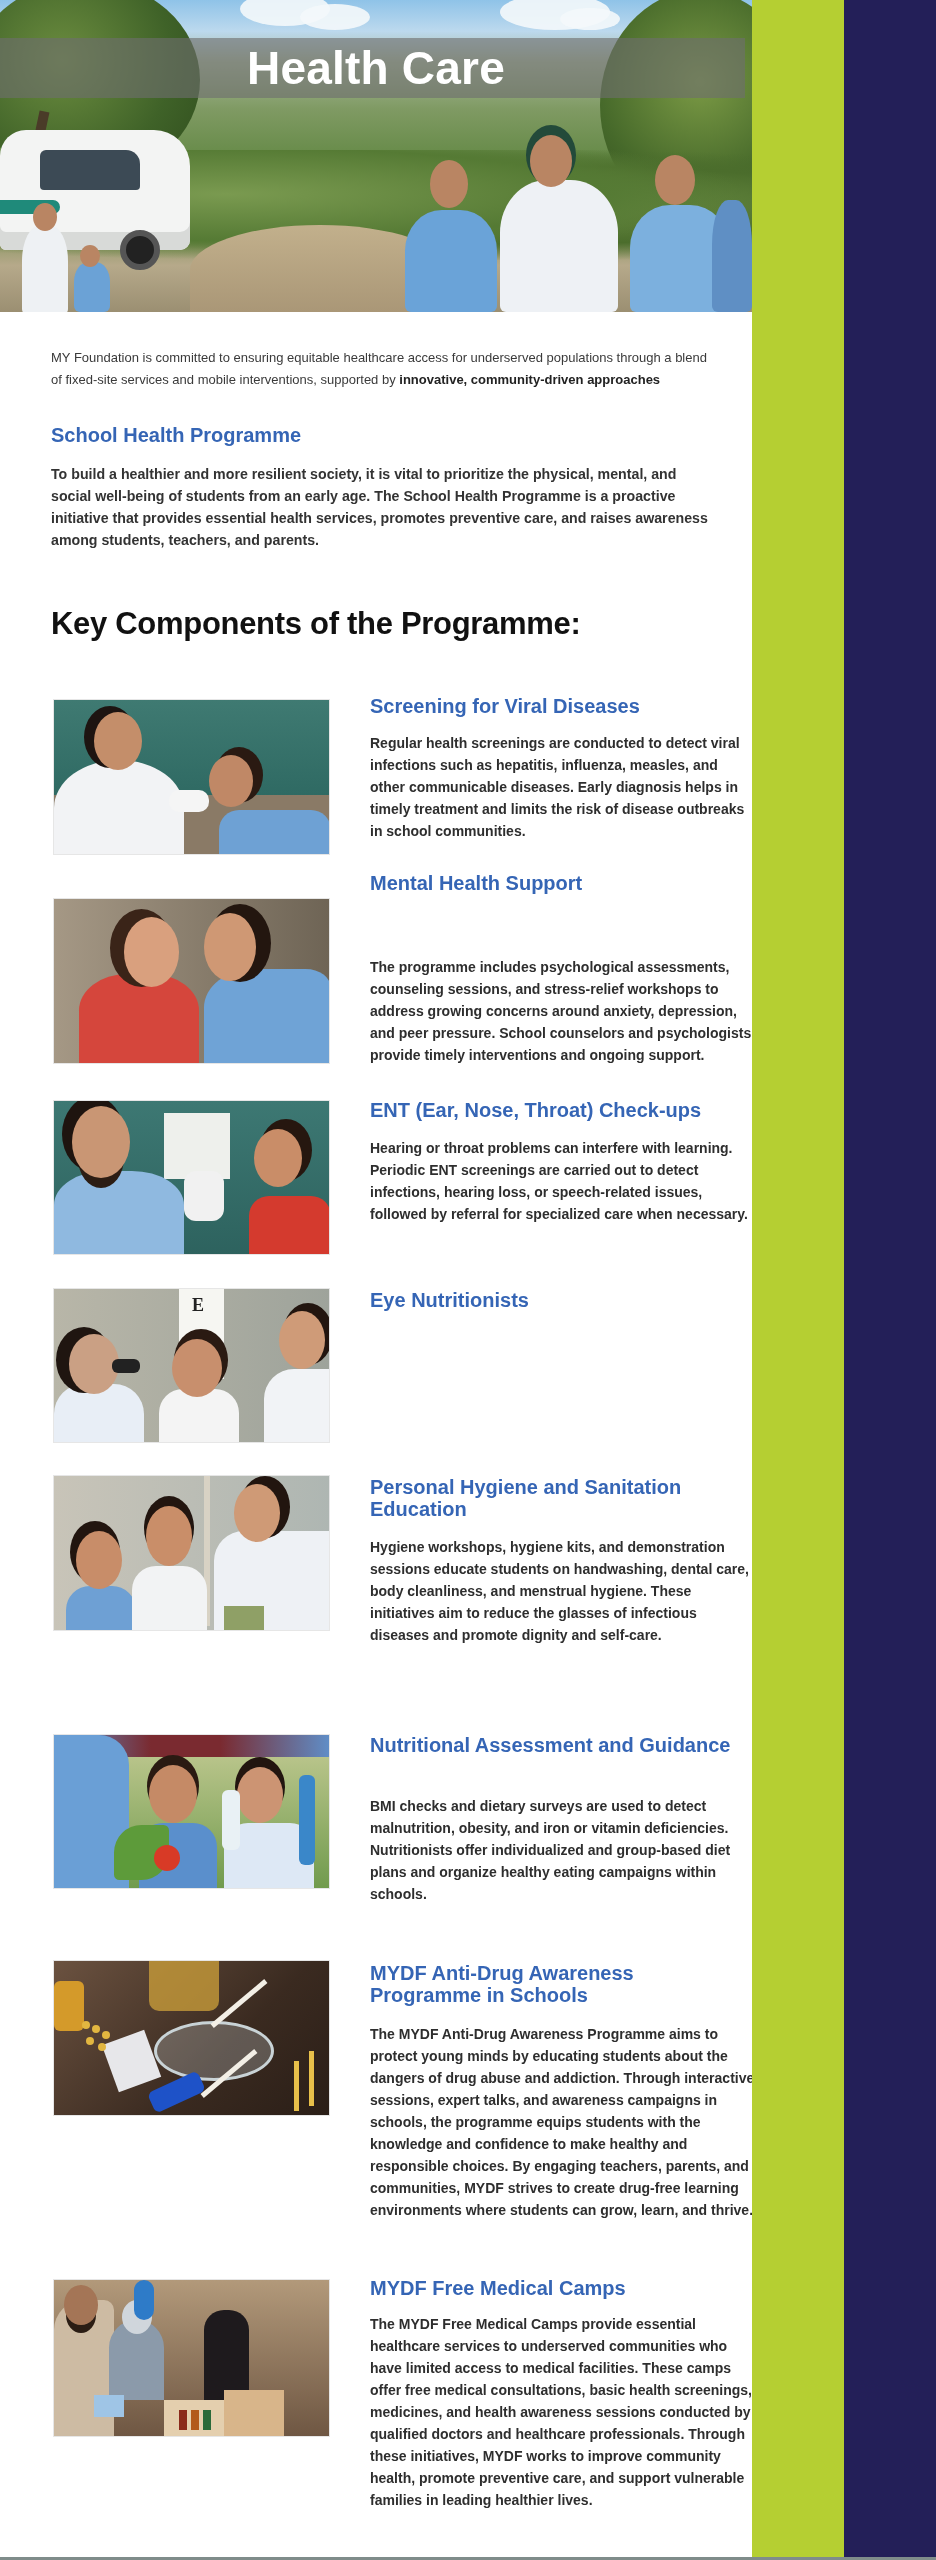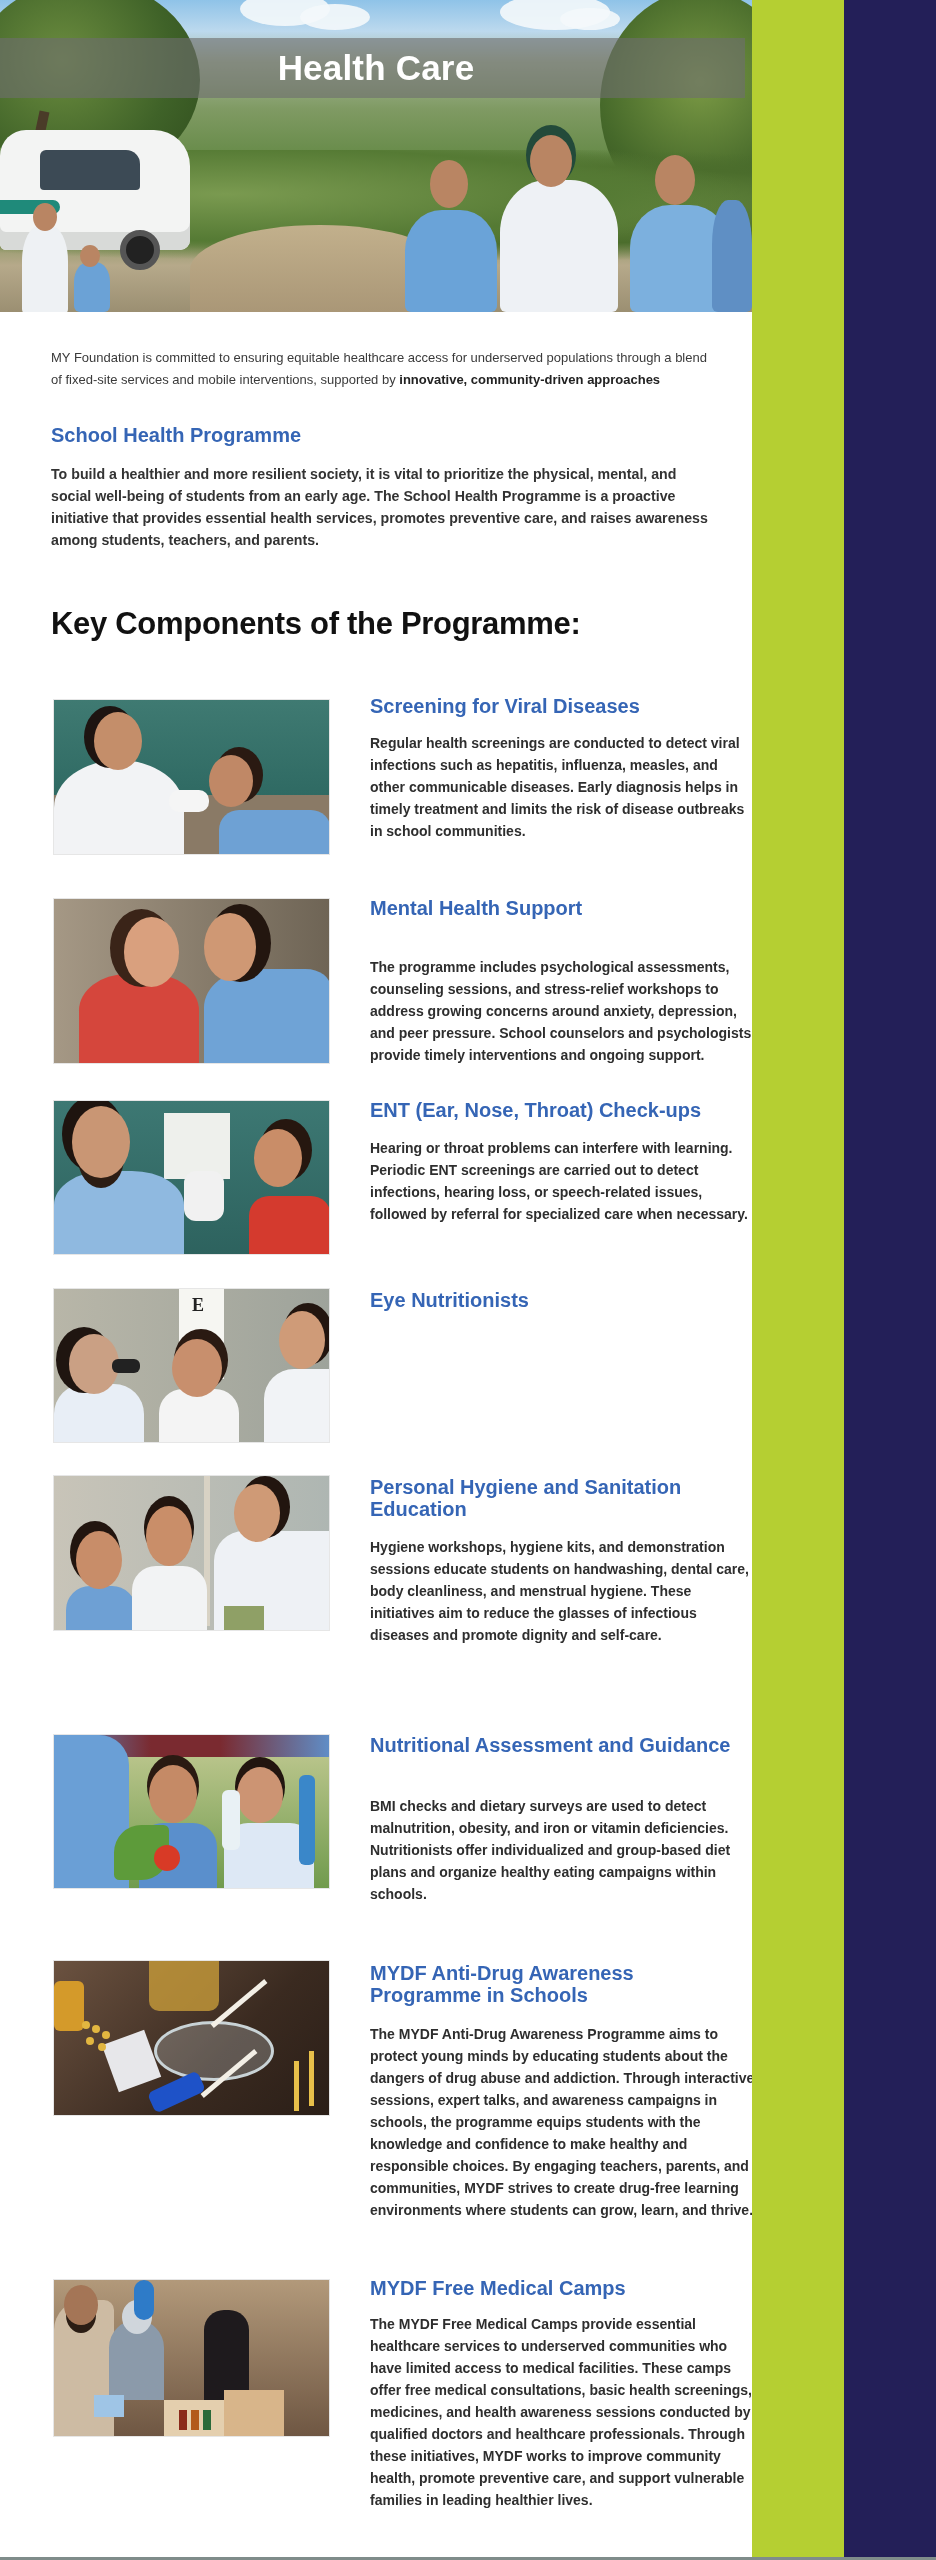--- a/index.html
+++ b/index.html
@@ -28,21 +28,21 @@
                 background: linear-gradient(180deg, #c2b08c, #a99676); border-radius: 50% 50% 0 0; }
   .hero .van { position: absolute; left: 0; top: 130px; width: 190px; height: 120px; background: #f3f4f3;
                border-radius: 26px 36px 10px 6px; box-shadow: inset 0 -18px 0 #d8dad8; }
   .hero .van .window { position: absolute; left: 40px; top: 20px; width: 100px; height: 40px; background: #3c4a55; border-radius: 6px 14px 4px 4px; }
   .hero .van .stripe { position: absolute; left: 0; top: 70px; width: 60px; height: 14px; background: #1f8a7a; border-radius: 0 10px 10px 0; }
   .hero .van .wheel { position: absolute; left: 120px; top: 100px; width: 40px; height: 40px; border-radius: 50%; background: #222; border: 6px solid #555; }
   .person { position: absolute; border-radius: 40% 40% 6px 6px; }
   .head { position: absolute; border-radius: 50%; background: #b98563; }
   .hero .banner { position: absolute; left: 0; top: 38px; width: 745px; height: 60px; background: rgba(110,110,110,0.62); }
   .hero .title { position: absolute; left: 0; top: 38px; width: 752px; height: 60px; line-height: 60px; text-align: center;
-                 color: #ffffff; font-size: 35px; font-weight: bold; letter-spacing: 0.2px; }
+                 color: #ffffff; font-size: 46px; font-weight: bold; letter-spacing: 0.2px; }
 
   
   .intro { position: absolute; left: 51px; top: 335px; width: 660px; font-size: 13px; line-height: 22px; color: #3a3a3a; margin-top: 12px; }
   .intro b { color: #222; }
   .sec-title { position: absolute; left: 51px; top: 424px; font-size: 20px; font-weight: bold; color: #3565b5; }
   .sec-body { position: absolute; left: 51px; top: 463px; width: 665px; font-size: 14.2px; line-height: 22px; font-weight: bold; color: #333; }
 
   .key-title { position: absolute; left: 51px; top: 606px; font-size: 31px; font-weight: bold; color: #111; letter-spacing: -0.3px; }
 
   
@@ -111,21 +111,21 @@
   <h3 class="comp-title" style="top:695px;">Screening for Viral Diseases</h3>
   <p class="comp-body" style="top:732px;">Regular health screenings are conducted to detect viral infections such as hepatitis, influenza, measles, and other communicable diseases. Early diagnosis helps in timely treatment and limits the risk of disease outbreaks in school communities.</p>
 
   <div class="comp-img" style="top:898px;height:166px;background:#8a7d6a;">
     <div class="blk" style="left:0;top:0;width:277px;height:166px;background:linear-gradient(90deg,#a59885,#6e6455);"></div>
     <div class="blk" style="left:25px;top:75px;width:120px;height:91px;background:#d5463c;border-radius:40% 40% 0 0;"></div>
     <div class="blk" style="left:70px;top:18px;width:55px;height:70px;background:#d9a07e;border-radius:50%;box-shadow:-10px -4px 0 4px #3a2418;"></div>
     <div class="blk" style="left:150px;top:70px;width:127px;height:96px;background:#6fa3d6;border-radius:40% 20% 0 0;"></div>
     <div class="blk" style="left:150px;top:14px;width:52px;height:68px;background:#cf9874;border-radius:50%;box-shadow:10px -4px 0 5px #23160f;"></div>
   </div>
-  <h3 class="comp-title" style="top:897px;">Mental Health Support</h3>
+  <h3 class="comp-title" style="top:872px;">Mental Health Support</h3>
   <p class="comp-body" style="top:935px;margin-top:21px;">The programme includes psychological assessments, counseling sessions, and stress-relief workshops to address growing concerns around anxiety, depression, and peer pressure. School counselors and psychologists provide timely interventions and ongoing support.</p>
 
   <div class="comp-img" style="top:1100px;height:155px;background:#386e6a;">
     <div class="blk" style="left:0;top:0;width:277px;height:155px;background:linear-gradient(180deg,#3d7873,#2d625e);"></div>
     <div class="blk" style="left:110px;top:12px;width:66px;height:66px;background:#eef0ec;"></div>
     <div class="blk" style="left:0;top:70px;width:130px;height:85px;background:#8fb9e0;border-radius:40% 40% 0 0;"></div>
     <div class="blk" style="left:18px;top:5px;width:58px;height:72px;background:#c99674;border-radius:50%;box-shadow:-8px -8px 0 2px #1e140f, 0 16px 0 -6px #2c1d14;"></div>
     <div class="blk" style="left:200px;top:28px;width:48px;height:58px;background:#c98d68;border-radius:50%;box-shadow:8px -8px 0 2px #26170f;"></div>
     <div class="blk" style="left:195px;top:95px;width:82px;height:60px;background:#d43a2e;border-radius:20px 20px 0 0;"></div>
     <div class="blk" style="left:130px;top:70px;width:40px;height:50px;background:#f1f1f1;border-radius:12px;"></div>

